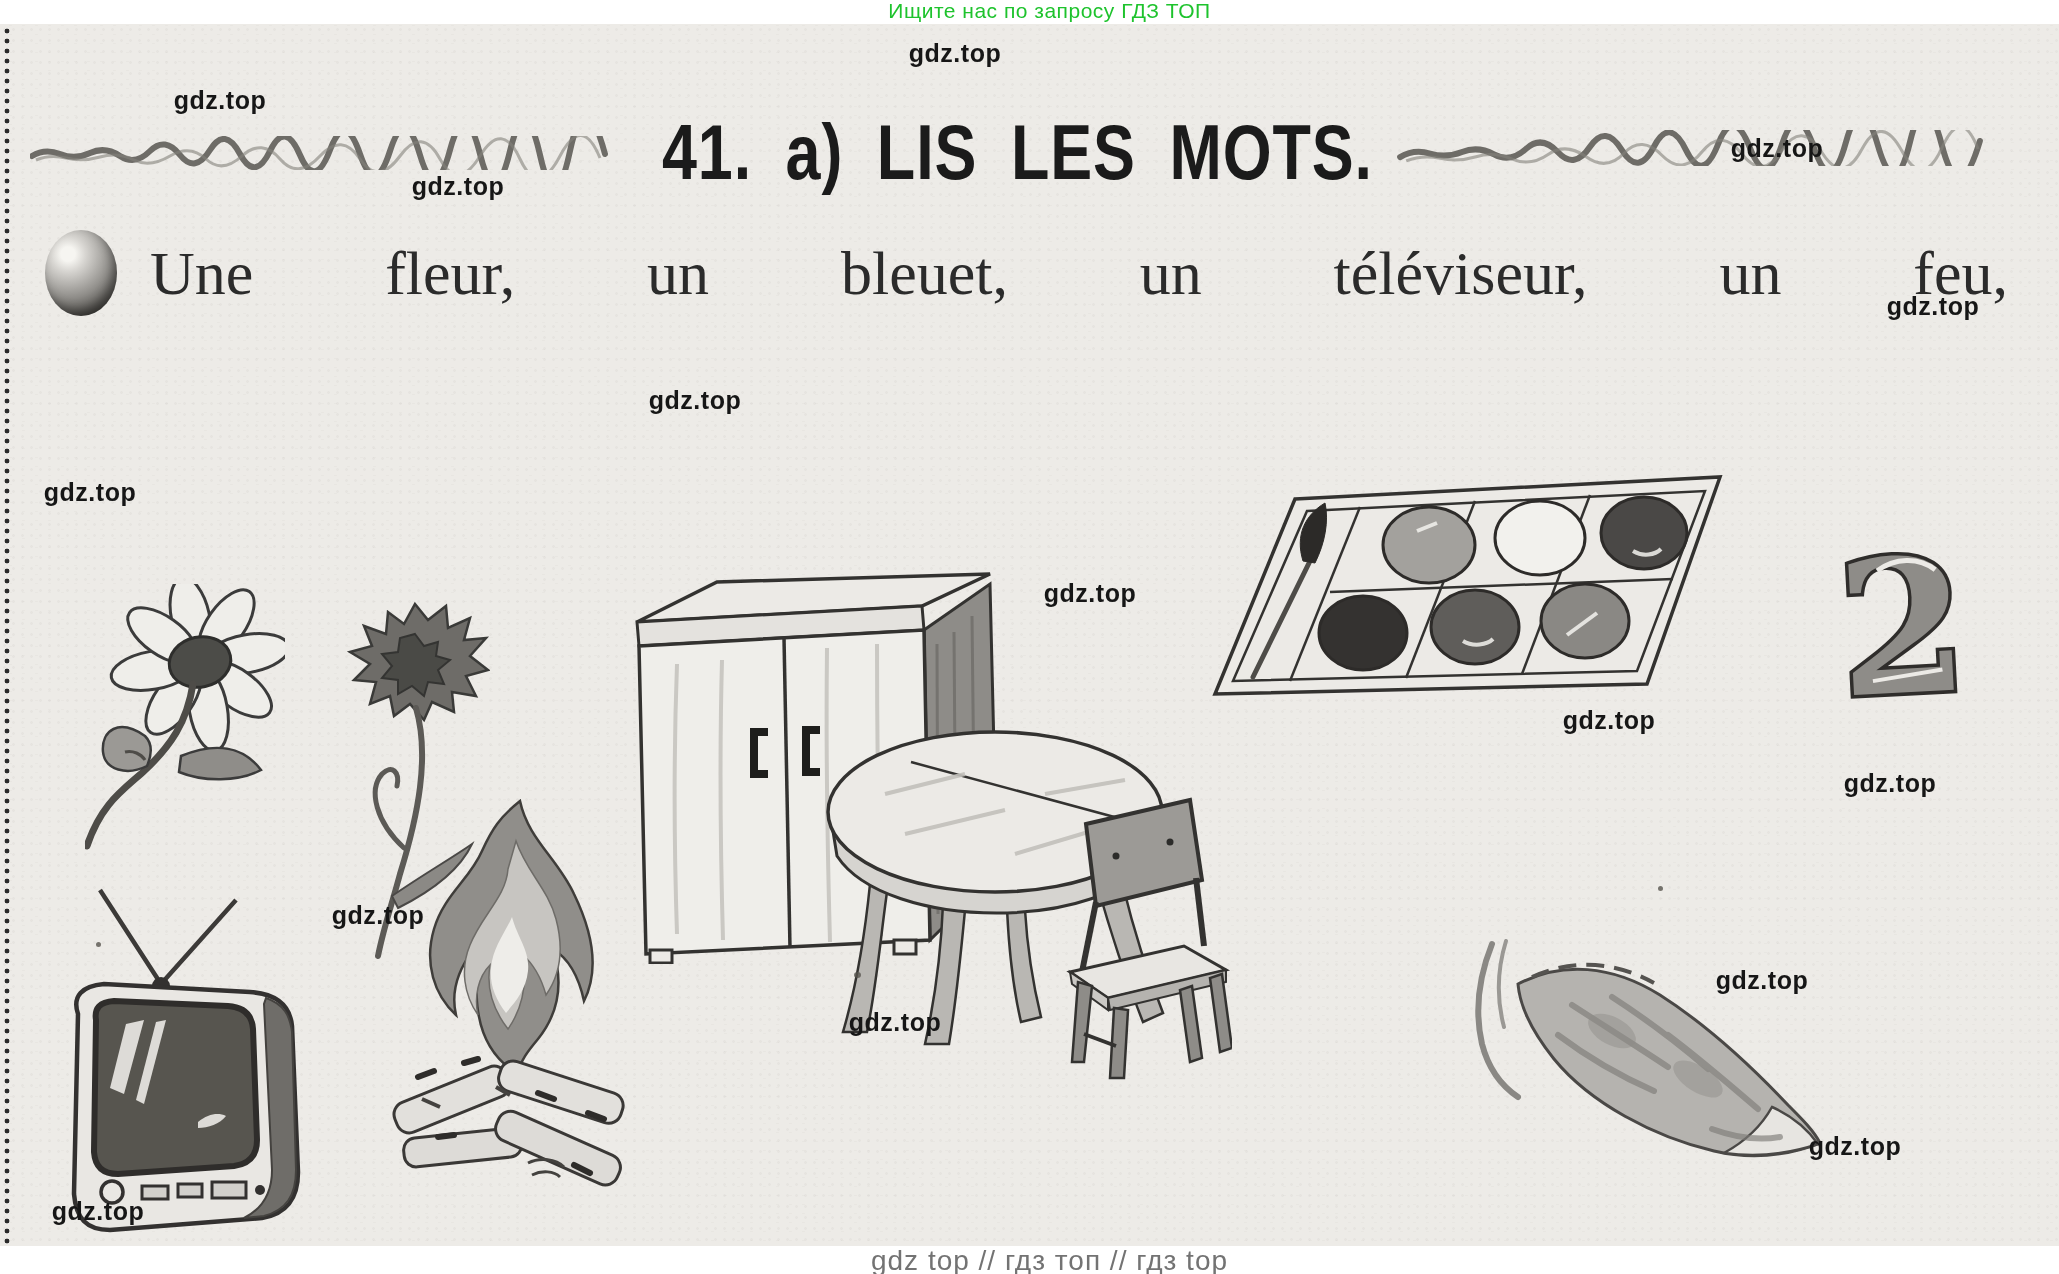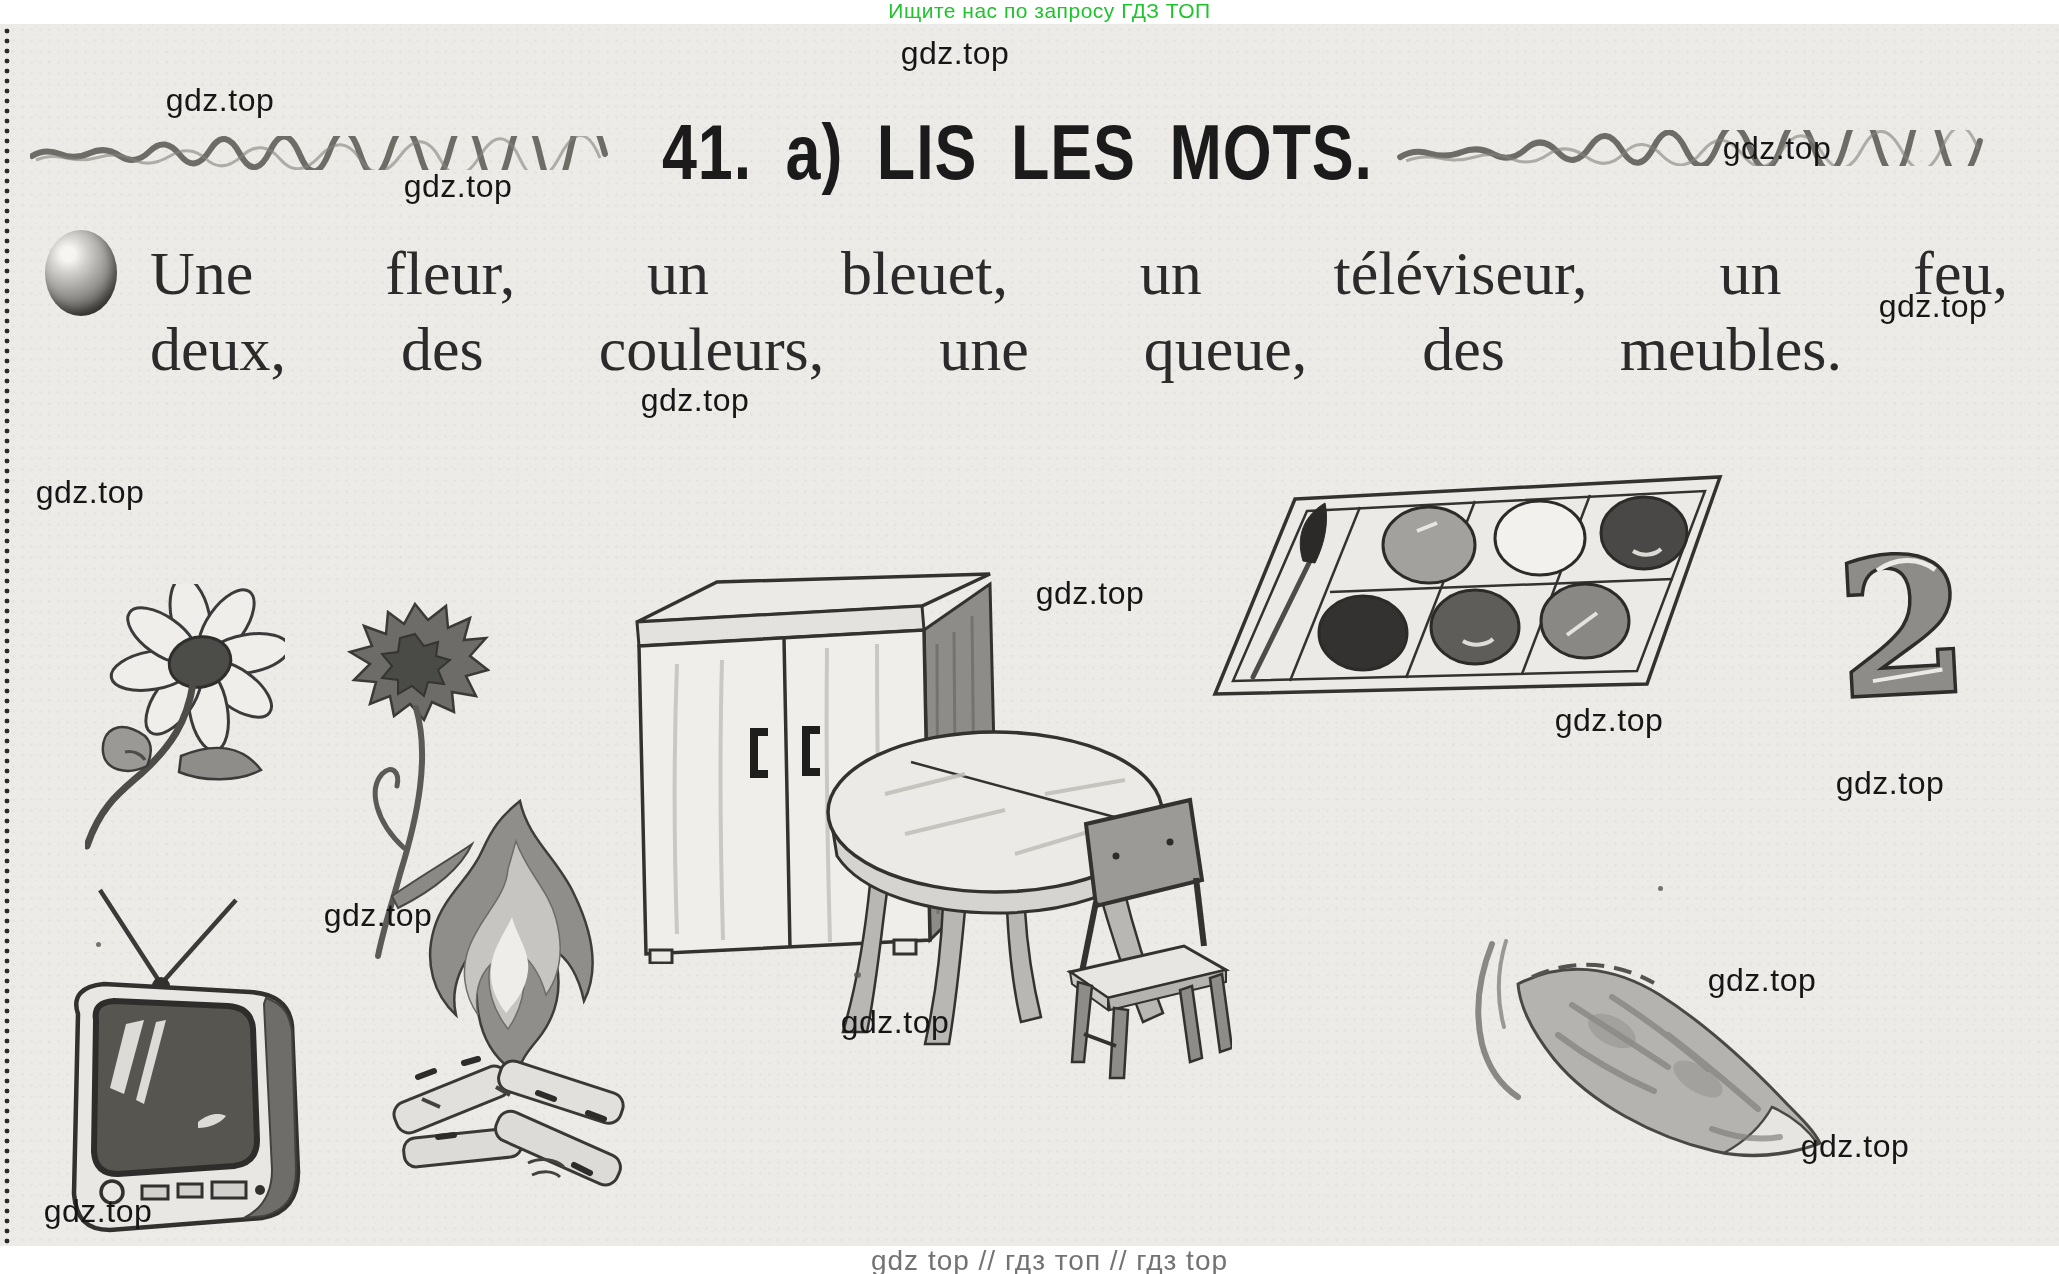--- a/index.html
+++ b/index.html
@@ -23,22 +23,22 @@
   .title{position:absolute;left:662px;top:84px;font-size:74px;font-weight:700;color:#1b1b1b;
          letter-spacing:1px;word-spacing:18px;transform:scaleX(.85) scaleY(1.05);transform-origin:left top;
          white-space:nowrap;}
   .sentence{position:absolute;font-family:"Liberation Serif",serif;font-size:62px;color:#2b2b2b;
             text-align:justify;text-align-last:justify;white-space:nowrap;}
   .line1{left:150px;top:214px;width:1858px;}
   .line2{left:150px;top:290px;width:1692px;}
   .sphere{position:absolute;left:45px;top:206px;width:72px;height:86px;border-radius:50%;
           background:radial-gradient(circle at 32% 28%, #f6f5f1 0 9%, #d7d5d1 22%, #908e8a 55%, #504e4a 80%, #3b3936 100%);
           box-shadow:inset -4px -6px 10px rgba(0,0,0,.35);}
-  .wm{position:absolute;transform:translate(-50%,-50%);font-size:32px;color:#161616;
-      font-weight:400;letter-spacing:.5px;white-space:nowrap;}
+  .wm{position:absolute;transform:translate(-50%,-50%);font-size:25px;color:#161616;
+      font-weight:700;letter-spacing:.5px;white-space:nowrap;}
   .fig{position:absolute;}
   .squig{position:absolute;}
   .speck{position:absolute;width:7px;height:6px;border-radius:50%;background:#57554f;opacity:.8;}
 </style>
 </head>
 <body>
 
 <div class="screen">
 
   <div class="band top">
@@ -59,21 +59,20 @@
     <svg class="squig" style="left:1396px;top:106px" width="590" height="36" viewBox="0 0 590 36">
       <g transform="rotate(-1 295 18)">
         <path d="M4 22 Q18 14 34 19 T66 18 T98 21 T130 16 T162 20 T194 15 T226 19 T258 16 T290 20 T322 15 T354 19 T386 16 T418 20 T450 15 T482 19 T514 16 T546 20 T584 16" fill="none" stroke="#6e6c67" stroke-width="6" stroke-linecap="round"></path>
         <path d="M10 26 Q26 20 44 24 T80 23 T116 26 T152 22 T190 25 T228 22 T266 25 T306 22 T346 25 T386 22 T426 25 T466 22 T506 25 T546 22 T582 24" fill="none" stroke="#84827c" stroke-width="3" opacity=".6"></path>
       </g>
     </svg>
 
     <div class="sphere"></div>
 
     <div class="sentence line1">Une fleur, un bleuet, un téléviseur, un feu,</div>
-    <div class="sentence line2">deux, des couleurs, une queue, des meubles.</div>
 
     <svg class="fig" style="left:85px;top:560px" width="200" height="270" viewBox="0 0 200 270">
       <g transform="rotate(-12 115 78)">
         <g fill="#efeeea" stroke="#3b3b3b" stroke-width="3">
           <g transform="rotate(0 115 78)">
               <ellipse cx="115" cy="32" rx="19" ry="40"></ellipse>
             </g>
           <g transform="rotate(47 115 78)">
               <ellipse cx="115" cy="32" rx="19" ry="40"></ellipse>
             </g>

